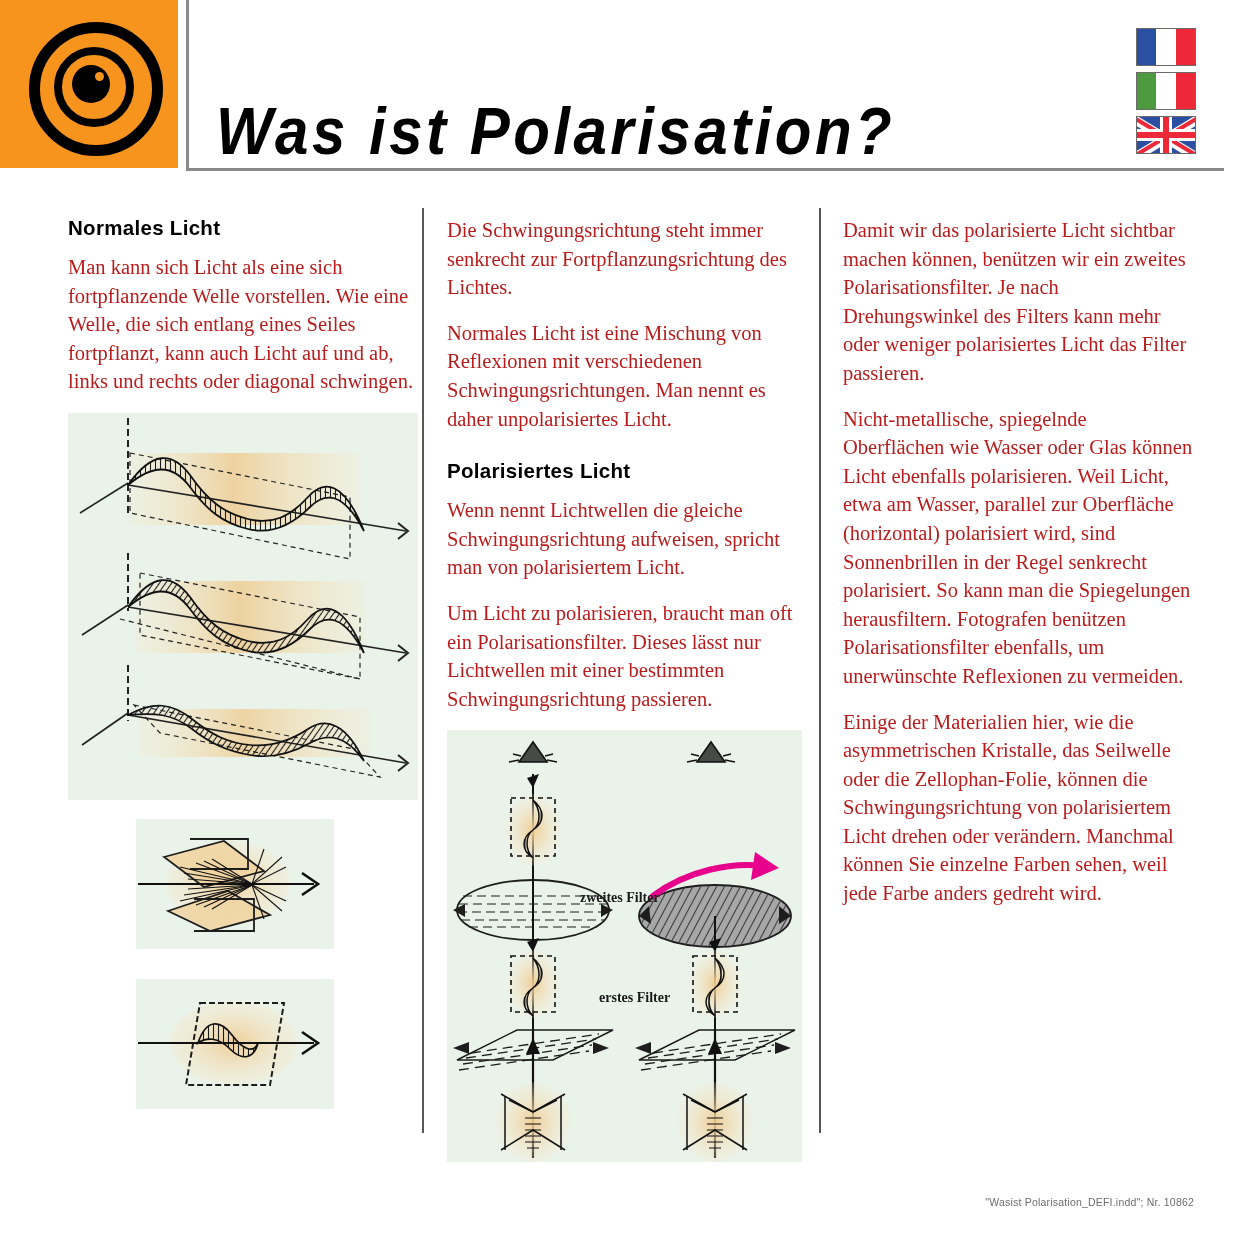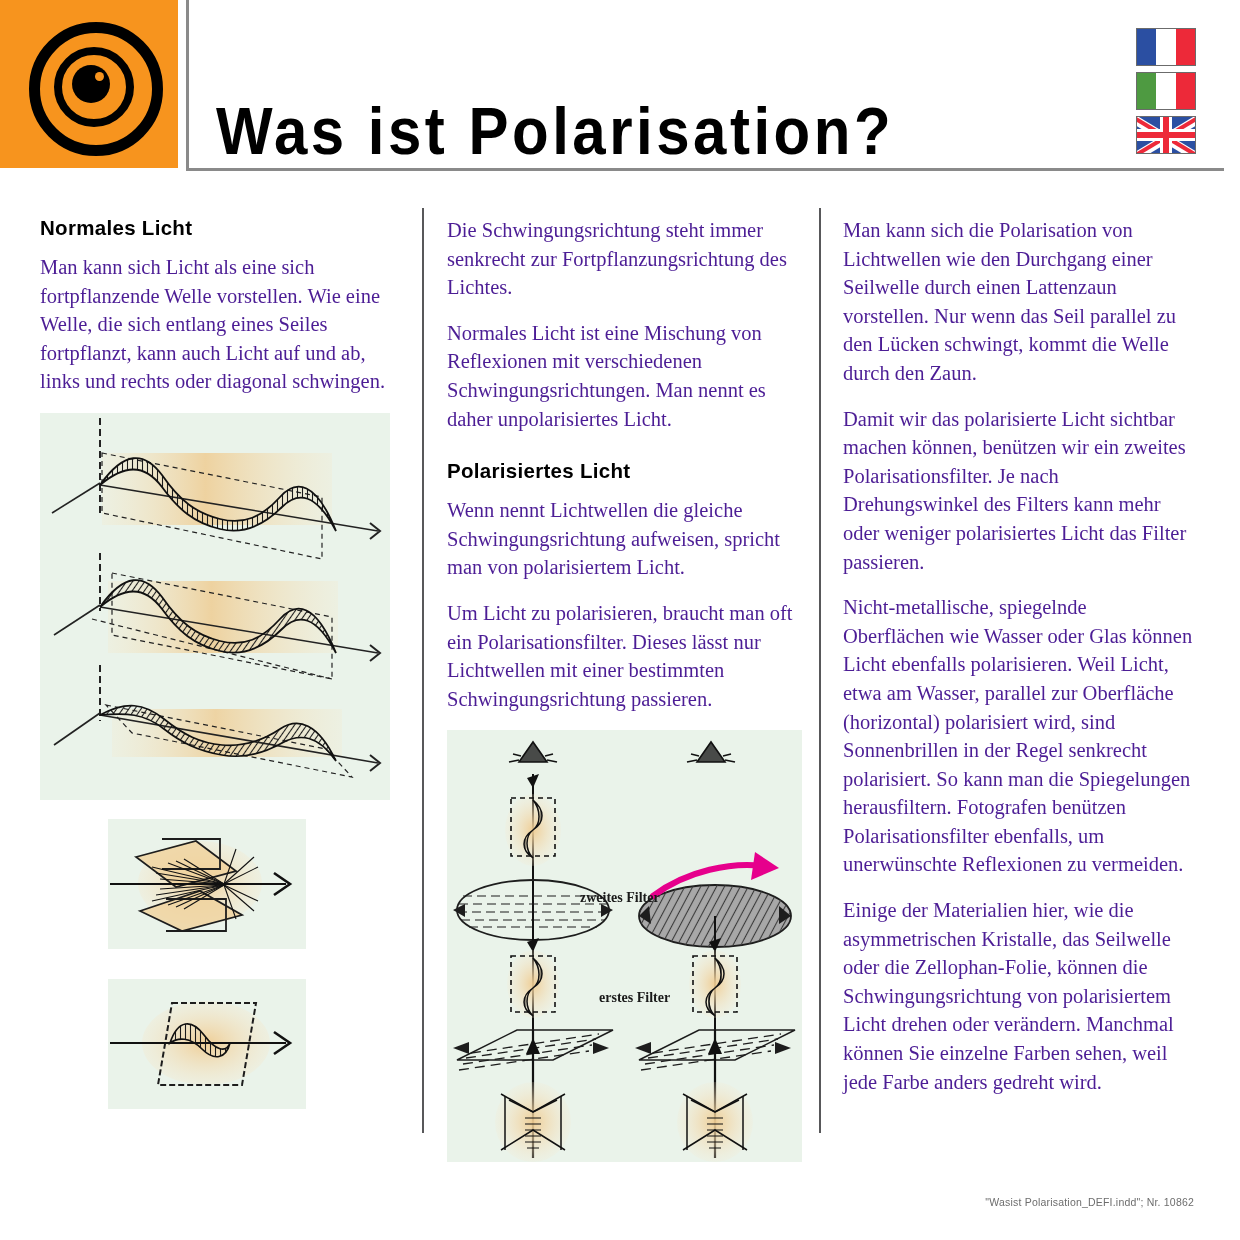--- a/index.html
+++ b/index.html
@@ -13,20 +13,21 @@
     font-family: "Liberation Serif", serif;
     overflow: hidden;
     position: relative;
   }
 
   
   .header {
     position: relative;
     height: 176px;
     width: 1240px;
+    font-style: italic;
   }
   .logo-block {
     position: absolute;
     left: 0;
     top: 0;
     width: 178px;
     height: 168px;
     background: #F7941E;
   }
   .logo-mark {
@@ -153,21 +154,21 @@
     position: absolute;
     left: 0;
     top: 176px;
     width: 1240px;
     height: 1064px;
   }
   .col {
     position: absolute;
     top: 40px;
   }
-  .col-1 { left: 40px;  width: 350px; }
+  .col-1 { left: 68px;  width: 350px; }
   .col-2 { left: 447px; width: 348px; }
   .col-3 { left: 843px; width: 350px; }
 
   .divider {
     position: absolute;
     top: 32px;
     width: 2px;
     height: 925px;
     background: #58585a;
   }
@@ -182,21 +183,21 @@
     margin: 0 0 13px 0;
     color: #000;
   }
   h2.sec.second { margin-top: 26px; }
 
   p.body {
     font-family: "Liberation Serif", serif;
     font-size: 20.5px;
     line-height: 28.6px;
     margin: 0 0 17px 0;
-    color: #4c1d95;
+    color: #b91c1c;
     text-align: left;
   }
 
   
   .fig {
     background: #EAF3EA;
     position: relative;
     overflow: hidden;
   }
   .fig-waves   { margin-top: 12px; width: 350px; height: 387px; }
@@ -532,20 +533,19 @@
           </g>
         </g>
 
         <text x="133" y="172" font-family="Liberation Serif, serif" font-size="14" font-weight="bold" fill="#1a1a1a">zweites Filter</text>
         <text x="152" y="272" font-family="Liberation Serif, serif" font-size="14" font-weight="bold" fill="#1a1a1a">erstes Filter</text>
       </svg>
     </div>
   </div>
 
   <div class="col col-3">
-    <p class="body">Man kann sich die Polarisation von Lichtwellen wie den Durchgang einer Seilwelle durch einen Lattenzaun vorstellen. Nur wenn das Seil parallel zu den Lücken schwingt, kommt die Welle durch den Zaun.</p>
     <p class="body">Damit wir das polarisierte Licht sichtbar machen können, benützen wir ein zweites Polarisationsfilter. Je nach Drehungswinkel des Filters kann mehr oder weniger polarisiertes Licht das Filter passieren.</p>
     <p class="body">Nicht-metallische, spiegelnde Oberflächen wie Wasser oder Glas können Licht ebenfalls polarisieren. Weil Licht, etwa am Wasser, parallel zur Oberfläche (horizontal) polarisiert wird, sind Sonnenbrillen in der Regel senkrecht polarisiert. So kann man die Spiegelungen herausfiltern. Fotografen benützen Polarisationsfilter ebenfalls, um unerwünschte Reflexionen zu vermeiden.</p>
     <p class="body">Einige der Materialien hier, wie die asymmetrischen Kristalle, das Seilwelle oder die Zellophan-Folie, können die Schwingungsrichtung von polarisiertem Licht drehen oder verändern. Manchmal können Sie einzelne Farben sehen, weil jede Farbe anders gedreht wird.</p>
   </div>
 
   <div class="footer">"Wasist Polarisation_DEFI.indd"; Nr. 10862</div>
 </div>
 
 </body></html>

